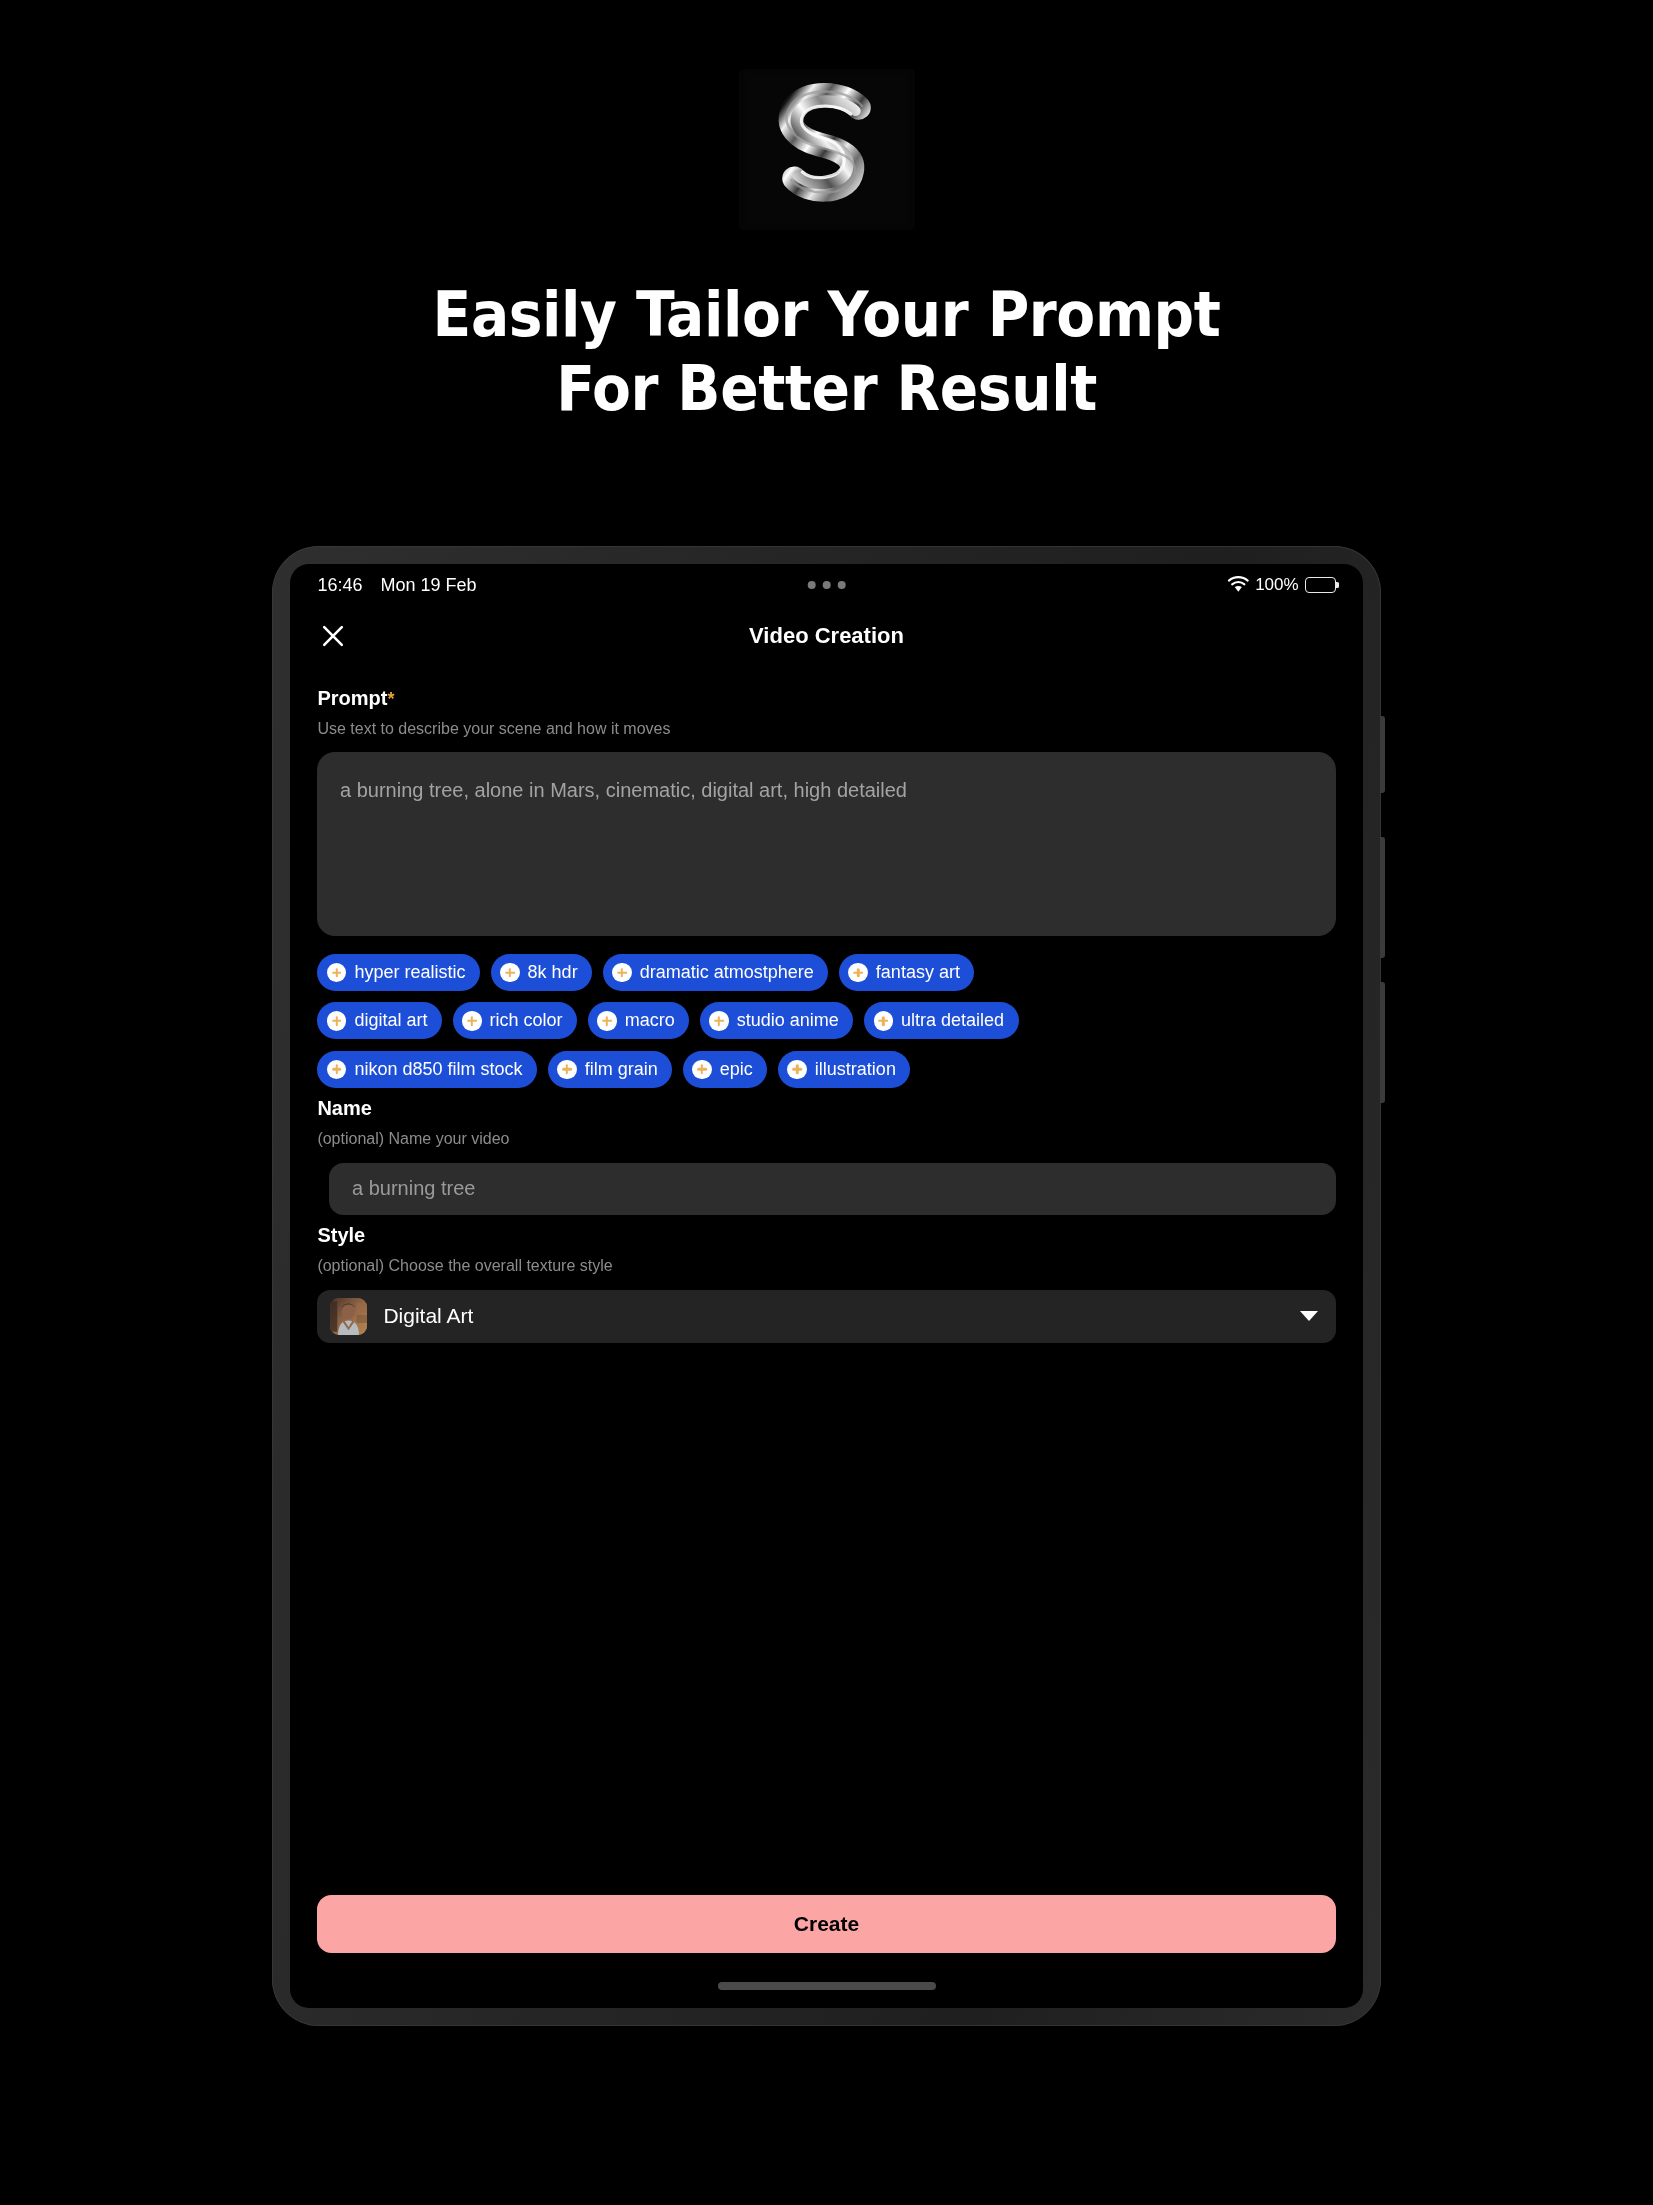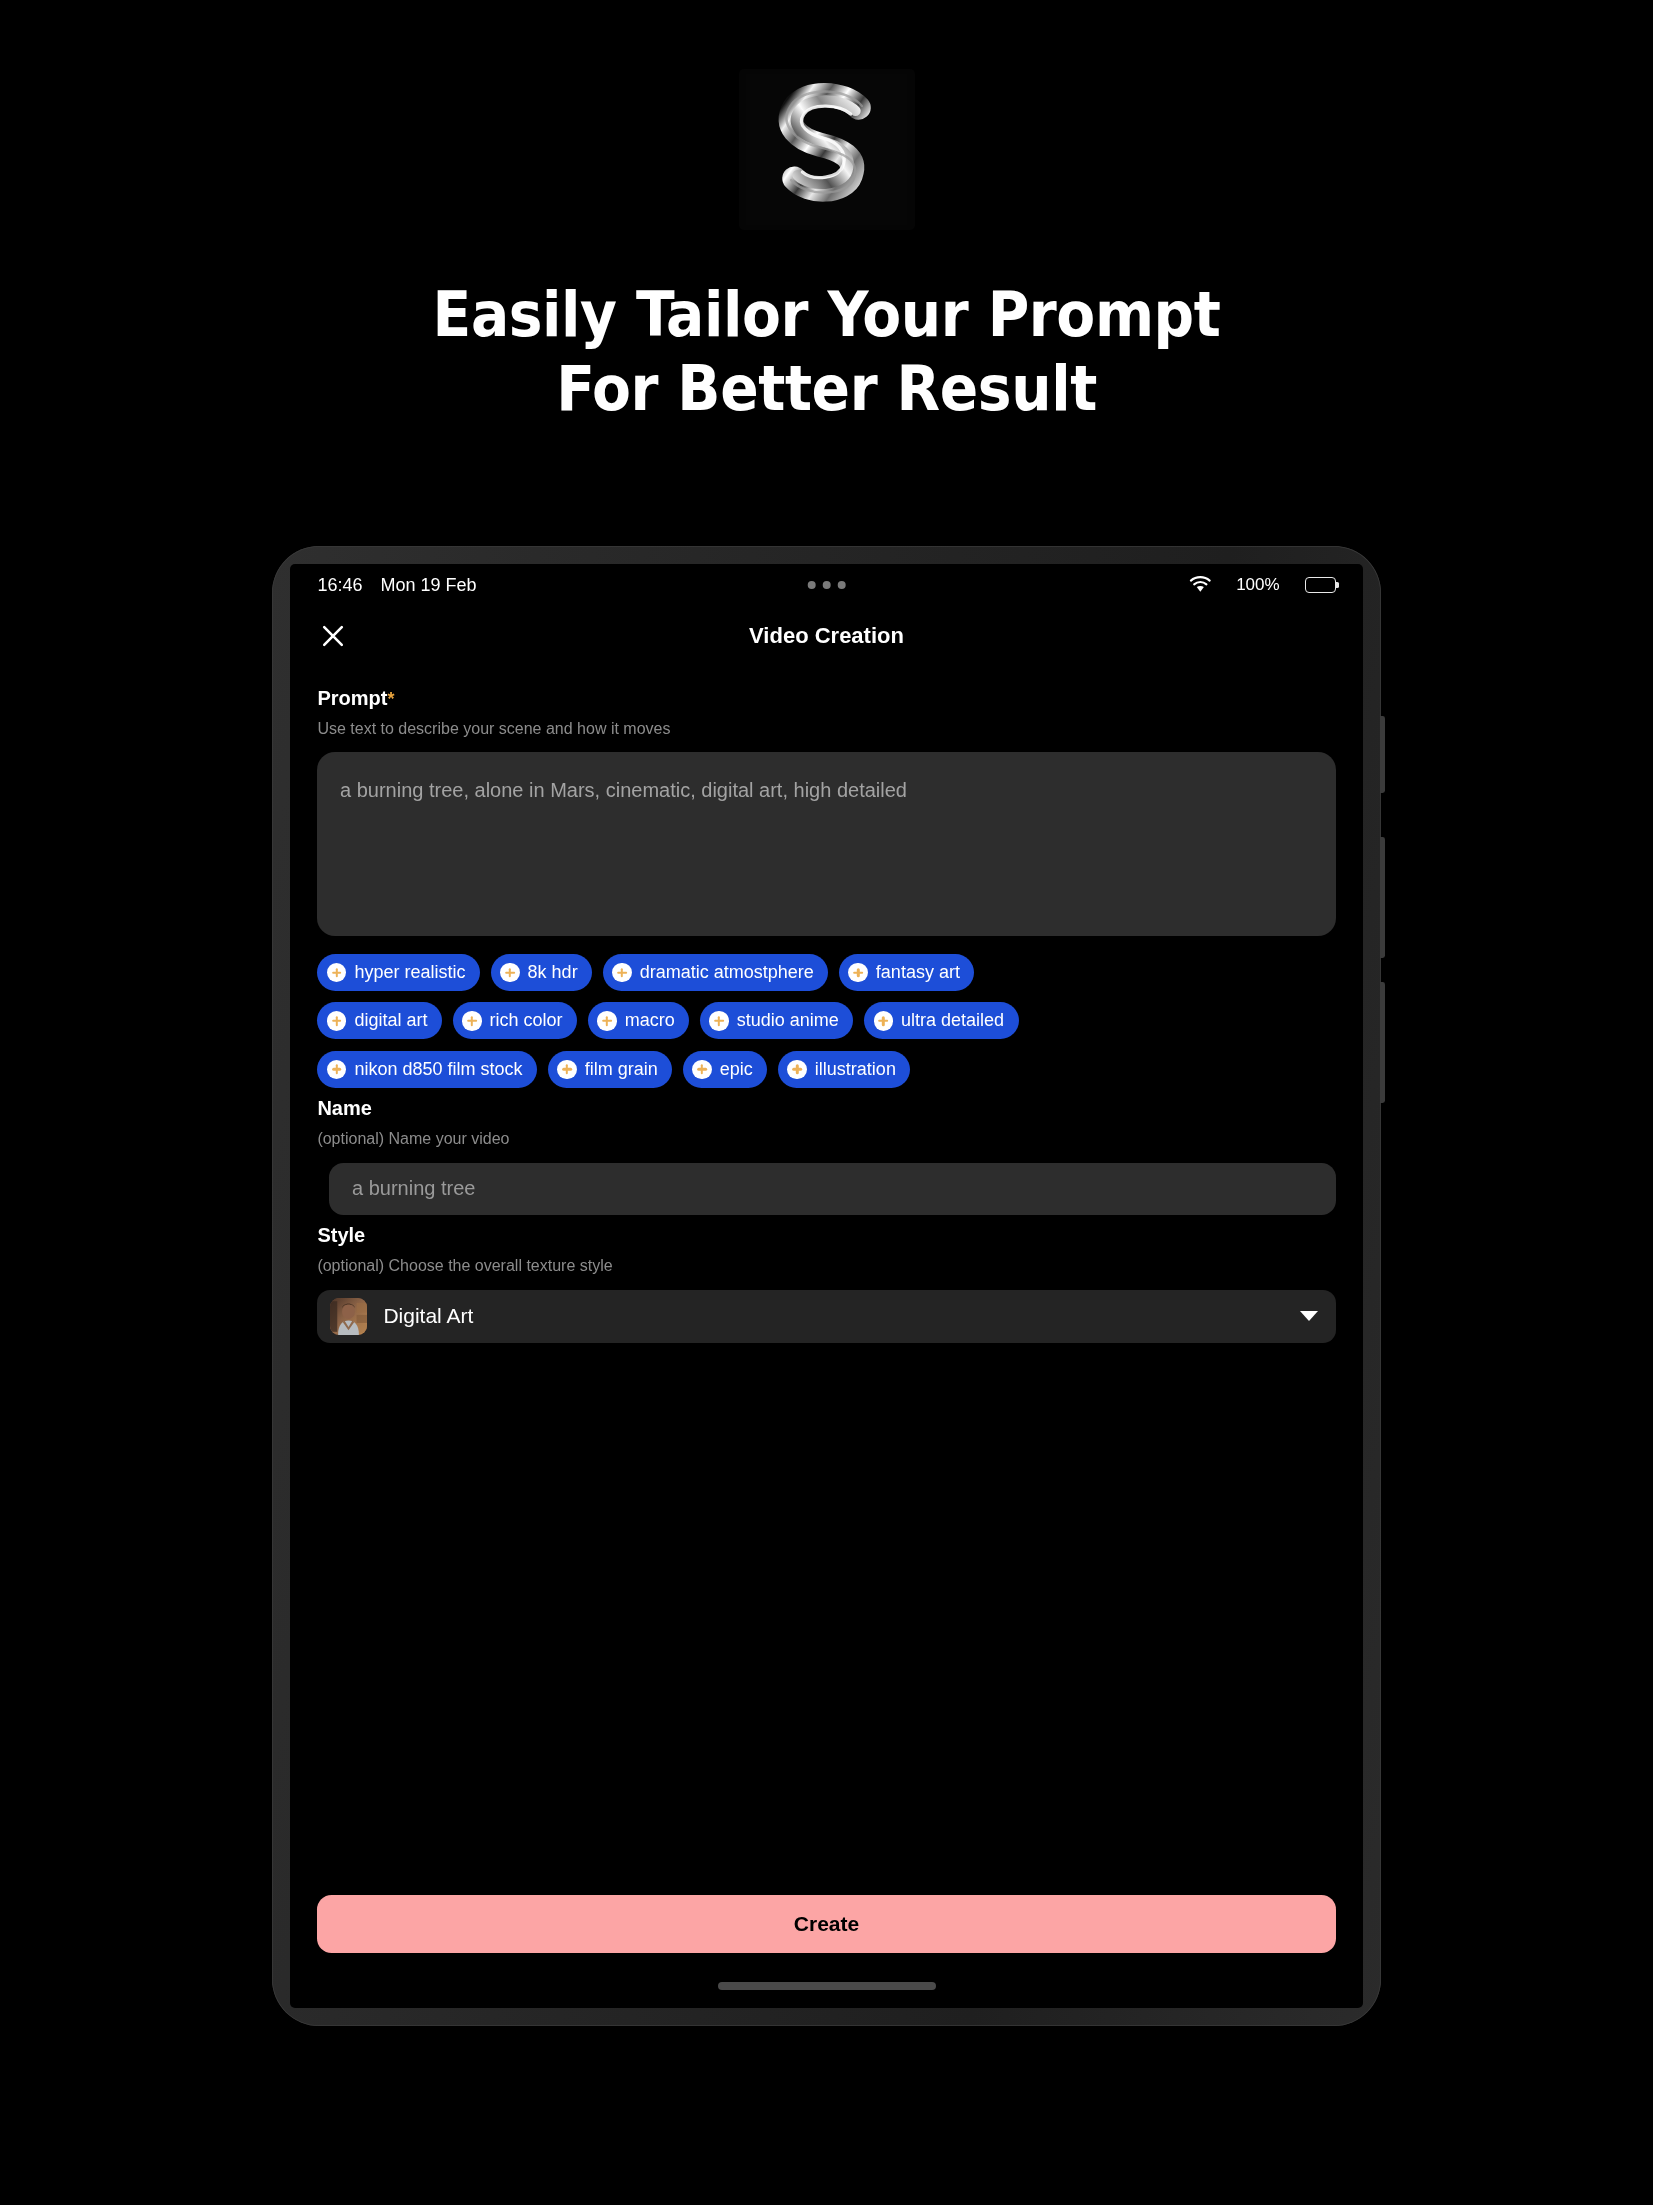--- a/index.html
+++ b/index.html
@@ -61,21 +61,21 @@
     border-radius: 0 2.4px 2.4px 0;
   }
   .btn-power { top: 170px; height: 77px; }
   .btn-vol-up { top: 291px; height: 121px; }
   .btn-vol-dn { top: 436px; height: 121px; }
 
   .screen {
     position: relative;
     width: 100%; height: 100%;
     background: #000000;
-    border-radius: 5px;
+    border-radius: 19px;
     overflow: hidden;
   }
 
   
   .statusbar {
     position: relative;
     height: 42px;
     display: flex; align-items: center;
     padding: 0 27.4px;
     color: #ffffff;
@@ -85,21 +85,21 @@
   .sb-left { display: flex; align-items: center; gap: 18px; }
   .sb-time { font-variant-numeric: tabular-nums; }
   .sb-date { }
   .sb-center {
     position: absolute; left: 50%; transform: translateX(-50%);
     display: flex; gap: 7.3px; align-items: center;
   }
   .sb-dot { width: 8px; height: 8px; border-radius: 50%; background: #7a7a7a; }
   .sb-right {
     margin-left: auto;
-    display: flex; align-items: center; gap: 25px;
+    display: flex; align-items: center; gap: 6px;
   }
   .wifi-icon { width: 22.6px; height: 18px; display: block; }
   .sb-batt-pct { font-size: 17px; }
   .battery {
     position: relative;
     width: 31px; height: 15.3px;
     border: 1.6px solid #e9e9e9;
     border-radius: 4px;
     padding: 1.6px;
   }

